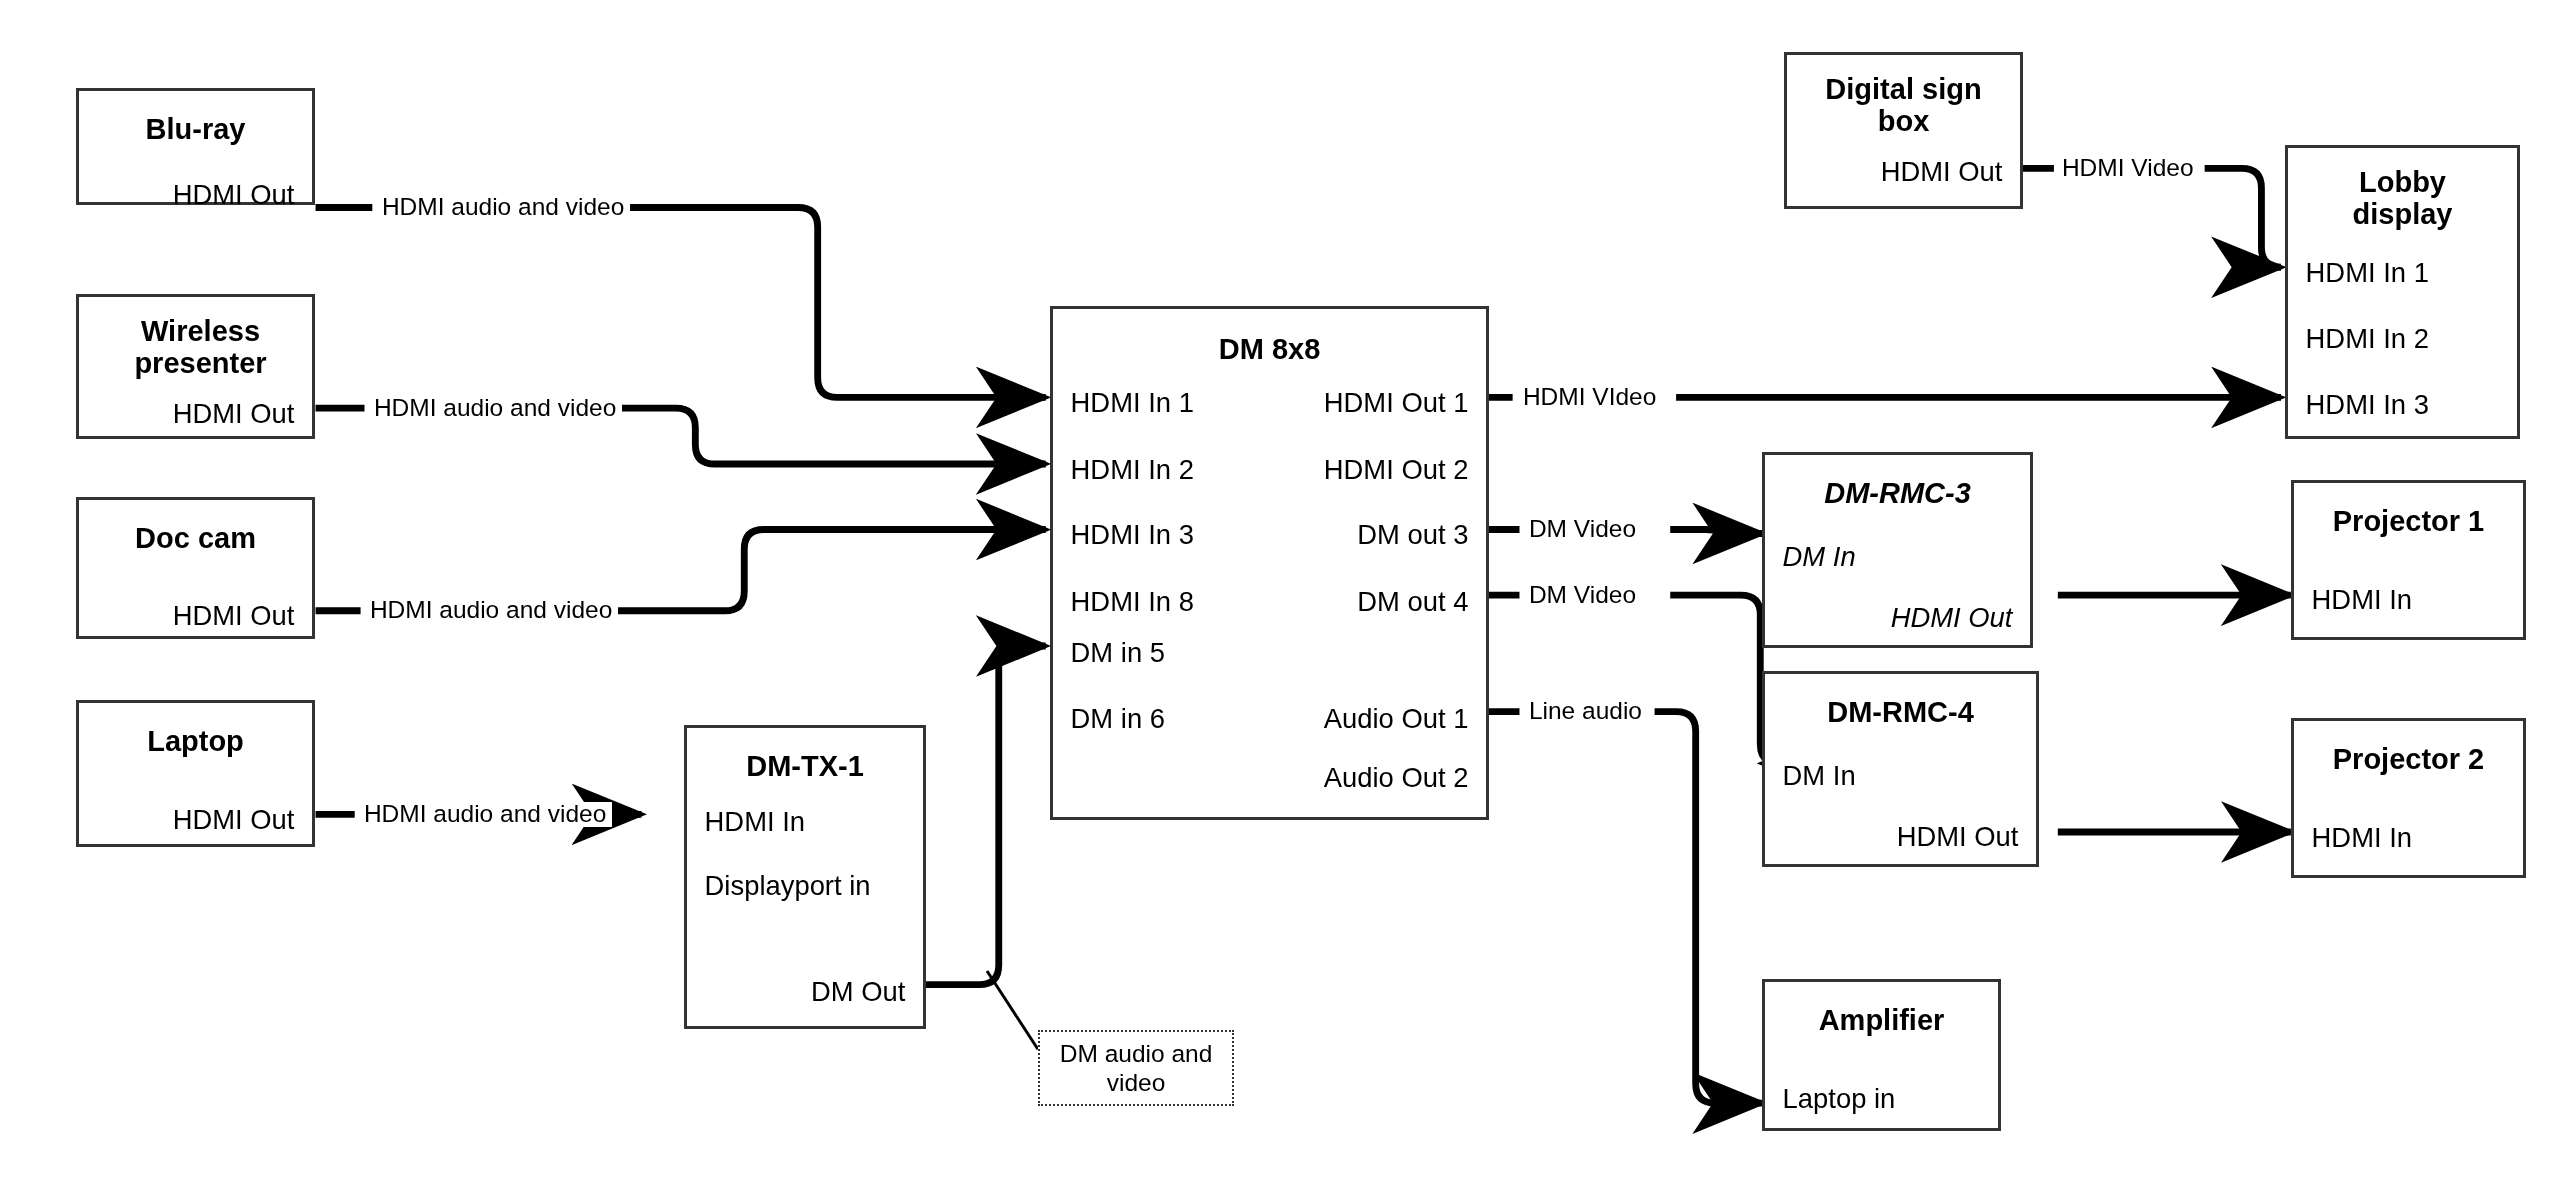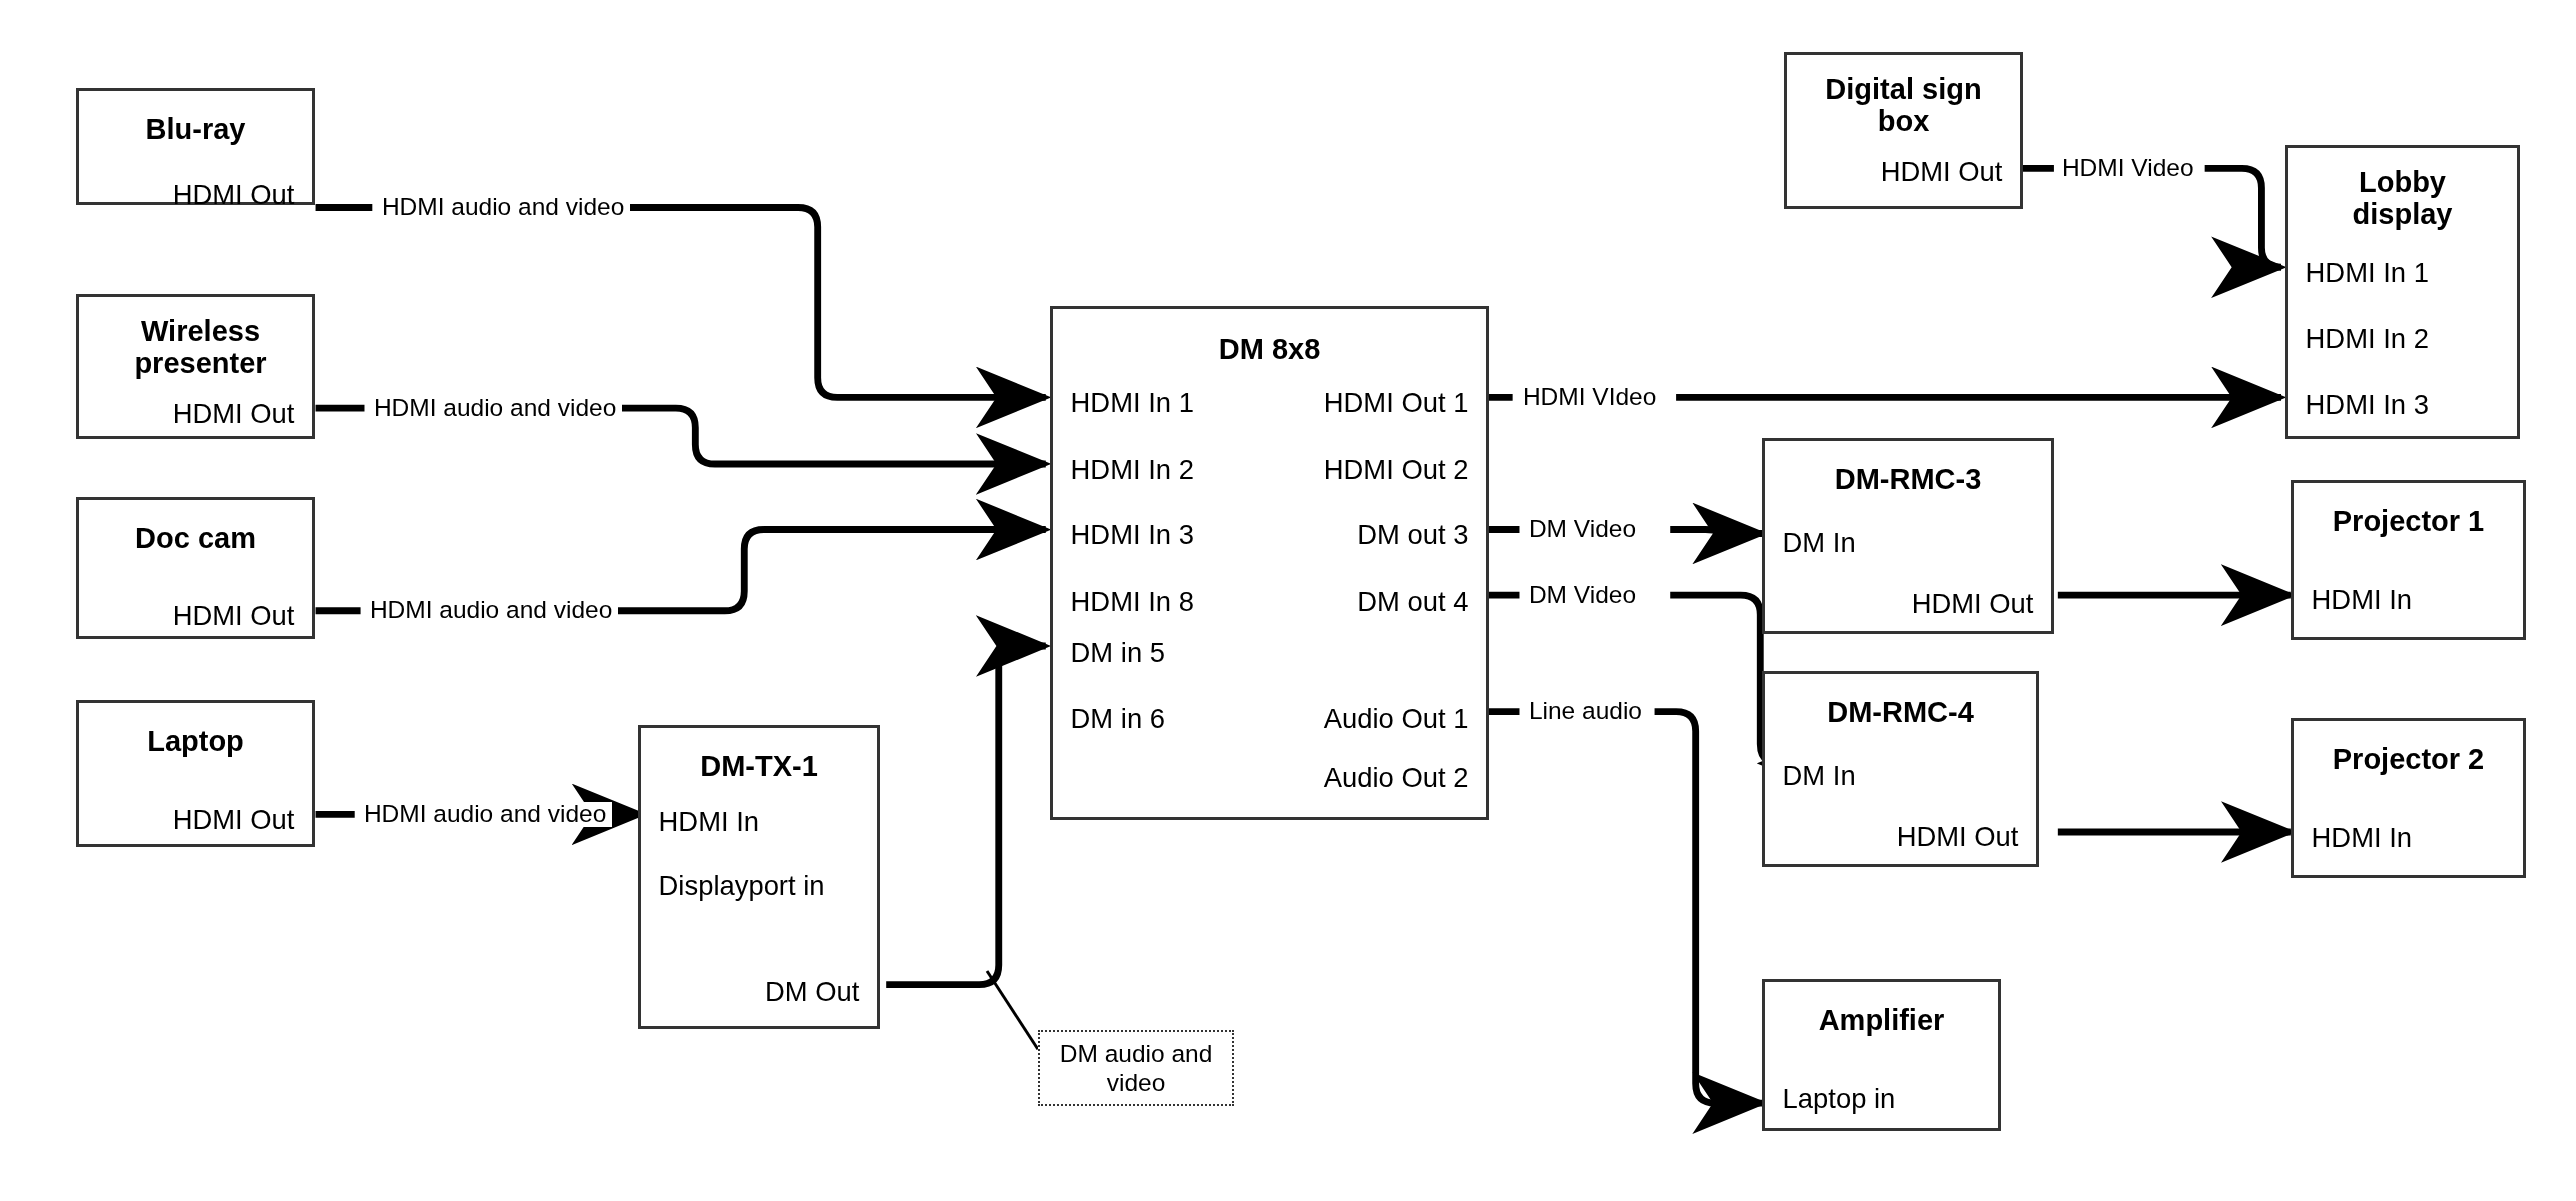--- a/index.html
+++ b/index.html
@@ -132,21 +132,21 @@
   <div class="node" style="left:76px; top:497px; width:239px; height:142px;">
     <div class="title" style="top:21.5px;">Doc cam</div>
     <div class="port right" style="top:102px;">HDMI Out</div>
   </div>
 
   <div class="node" style="left:76px; top:700px; width:239px; height:147px;">
     <div class="title" style="top:21.5px;">Laptop</div>
     <div class="port right" style="top:103px;">HDMI Out</div>
   </div>
 
-  <div class="node" style="left:638px; top:725px; width:242px; height:304px;">
+  <div class="node" style="left:684px; top:725px; width:242px; height:304px;">
     <div class="title" style="top:21.5px;">DM-TX-1</div>
     <div class="port left" style="top:80px;">HDMI In</div>
     <div class="port left" style="top:144px;">Displayport in</div>
     <div class="port right" style="top:250px;">DM Out</div>
   </div>
 
   <div class="node" style="left:1050px; top:306px; width:439px; height:514px;">
     <div class="title" style="top:23.5px;">DM 8x8</div>
 
     <div class="port left" style="top:80px;">HDMI In 1</div>
@@ -175,21 +175,21 @@
   <div class="node" style="left:2285px; top:145px; width:235px; height:294px;">
     <div class="title" style="top:17.6px;">
       <div>Lobby</div>
       <div>display</div>
     </div>
     <div class="port left" style="top:111px;">HDMI In 1</div>
     <div class="port left" style="top:177px;">HDMI In 2</div>
     <div class="port left" style="top:243px;">HDMI In 3</div>
   </div>
 
-  <div class="node" style="left:1762px; top:438px; width:292px; height:196px;">
+  <div class="node" style="left:1762px; top:452px; width:271px; height:196px;font-style:italic;">
     <div class="title" style="top:21.5px;">DM-RMC-3</div>
     <div class="port left" style="top:88px;">DM In</div>
     <div class="port right" style="top:149px;">HDMI Out</div>
   </div>
 
   <div class="node" style="left:1762px; top:671px; width:277px; height:196px;">
     <div class="title" style="top:21.5px;">DM-RMC-4</div>
     <div class="port left" style="top:88px;">DM In</div>
     <div class="port right" style="top:149px;">HDMI Out</div>
   </div>

